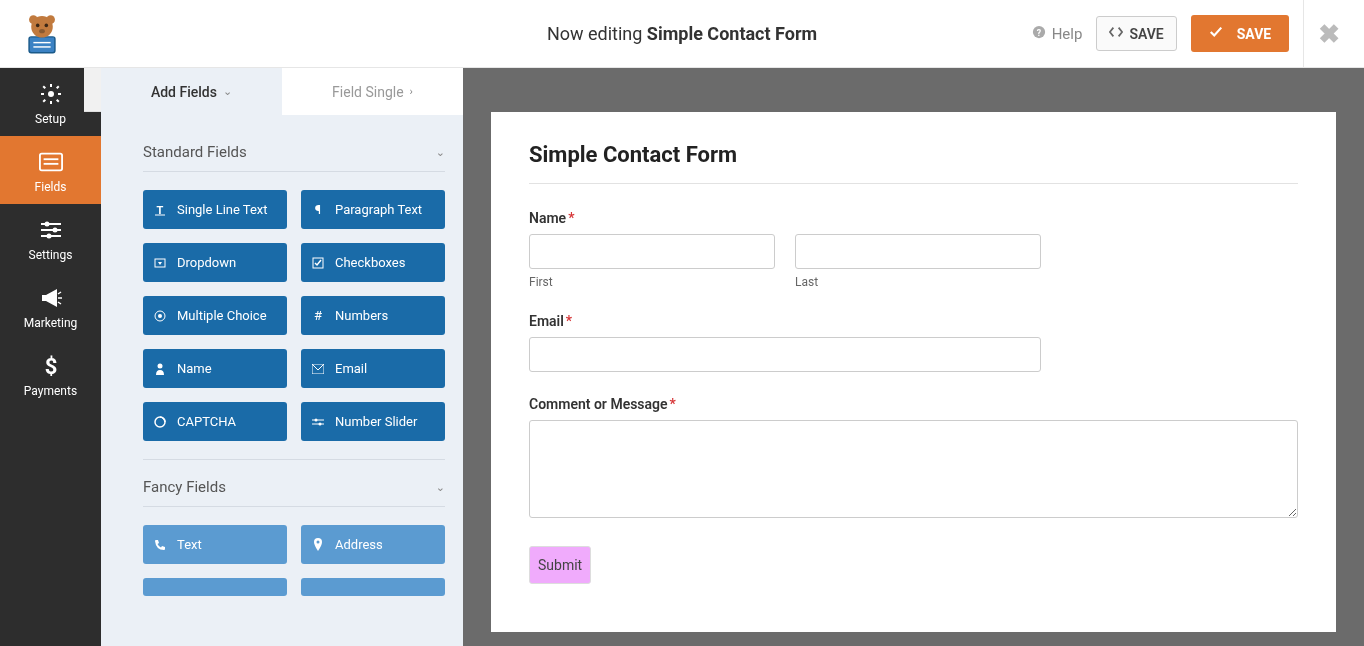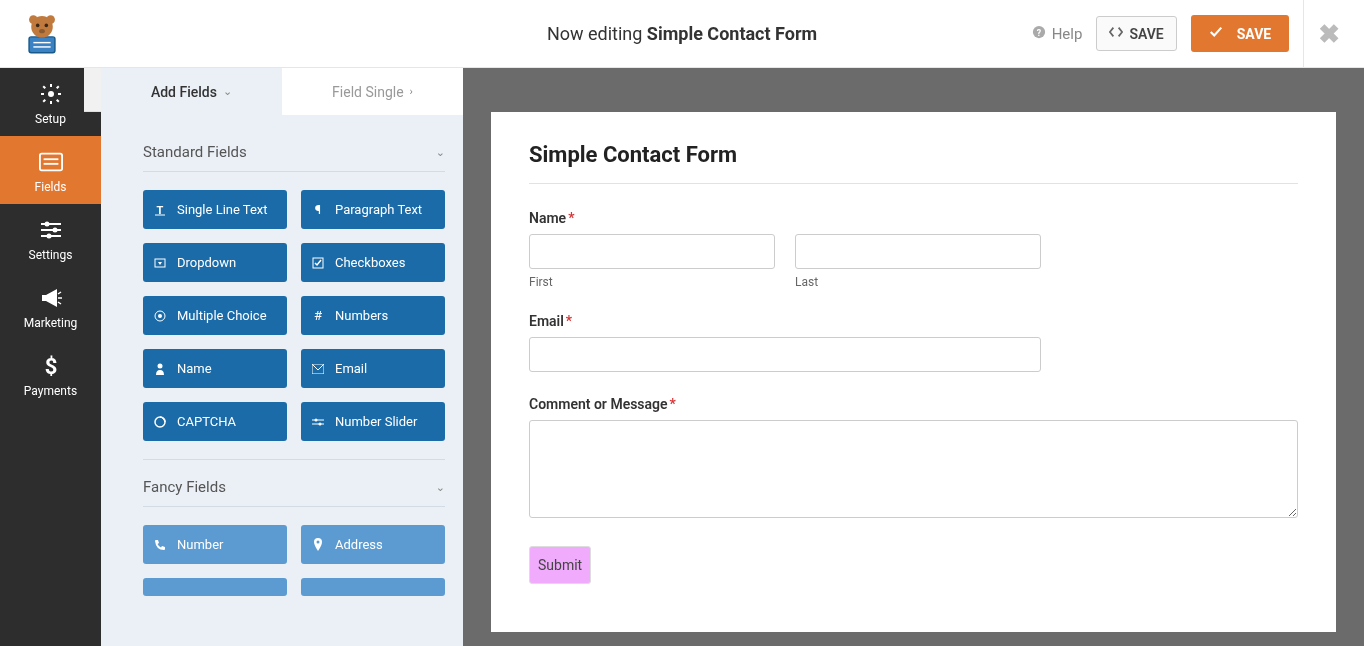--- a/index.html
+++ b/index.html
@@ -274,21 +274,21 @@
         <span>Fancy Fields</span>
         <span class="chev">⌄</span>
       </div>
       <div class="field-grid">
         <button class="field-btn fancy">
             <span class="ficon">
               <svg width="12" height="12" viewBox="0 0 12 12">
                 <path d="M2 1 L4 1 L5 4 L3.5 5 Q5 8 7 8.5 L8 7 L11 8 L11 10 Q11 11 10 11 Q2 11 1 2 Q1 1 2 1" fill="#fff"></path>
               </svg>
             </span>
-            <span>Number</span>
+            <span>Text</span>
           </button>
         <button class="field-btn fancy">
             <span class="ficon">
               <svg width="10" height="13" viewBox="0 0 10 13">
                 <path d="M5 0 Q9 0 9 4 Q9 7 5 13 Q1 7 1 4 Q1 0 5 0" fill="#fff"></path>
                 <circle cx="5" cy="4" r="1.5" fill="#5b9bd1"></circle>
               </svg>
             </span>
             <span>Address</span>
           </button>

